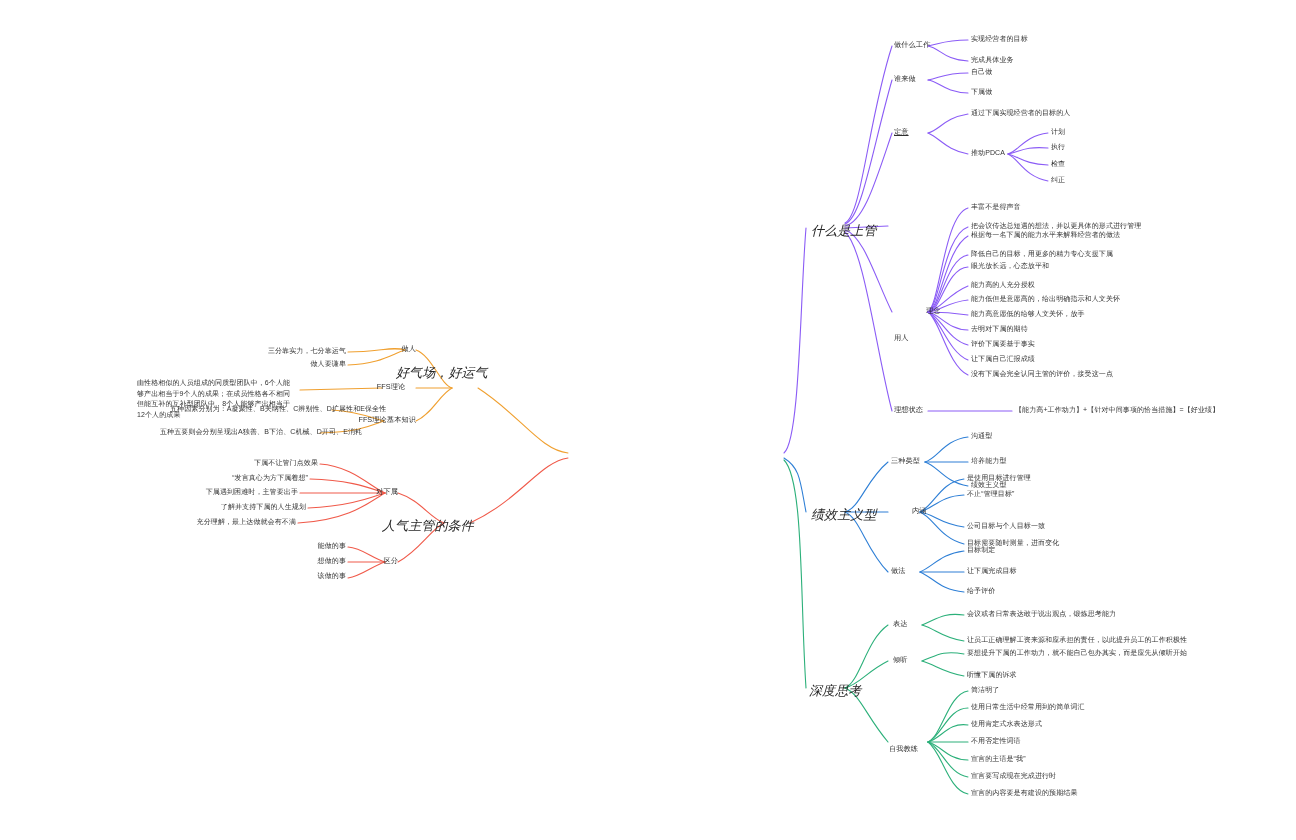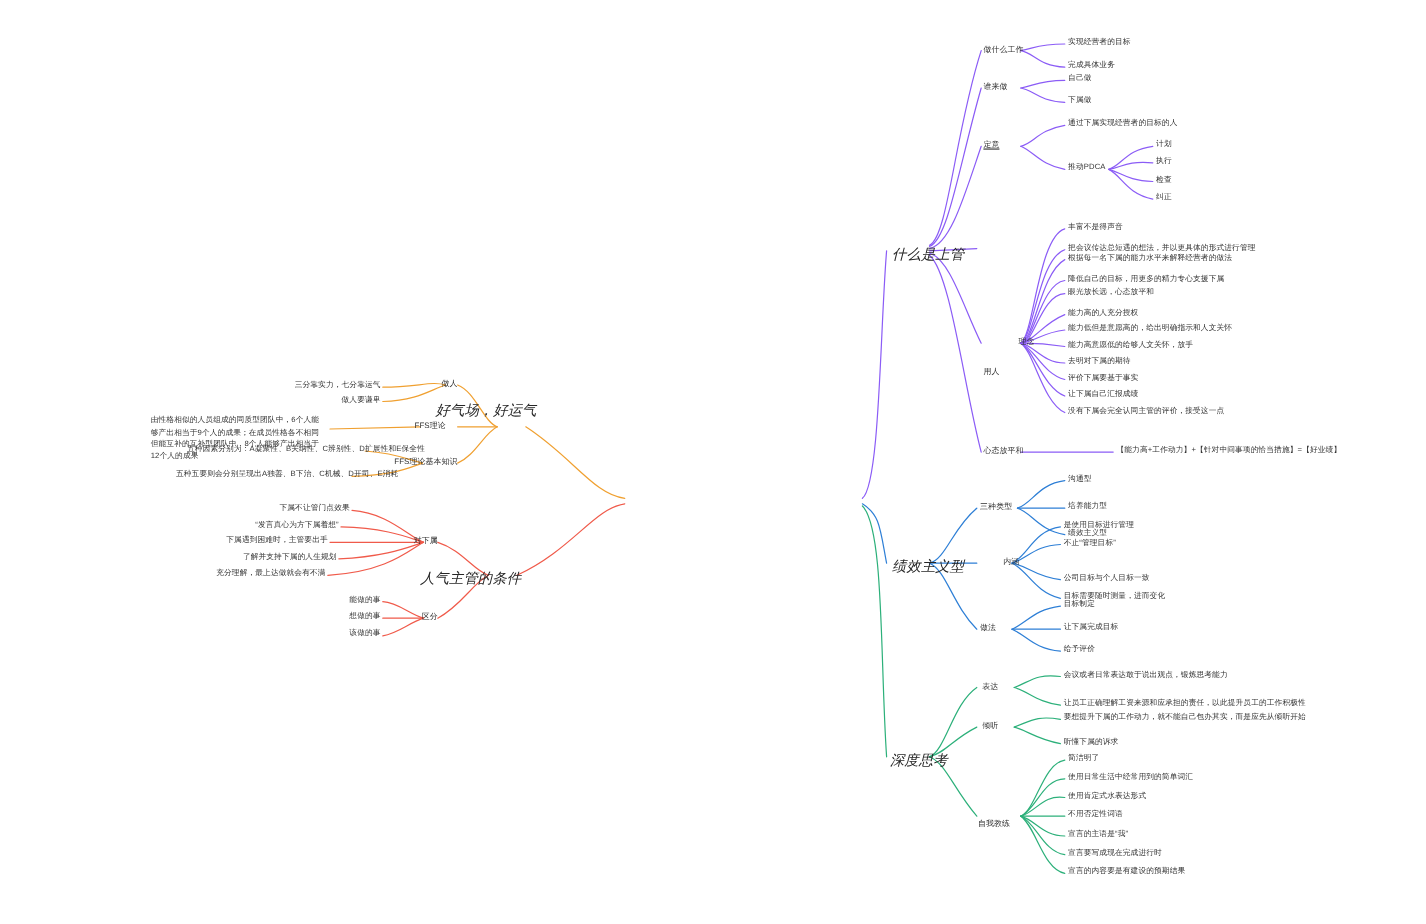--- a/index.html
+++ b/index.html
@@ -205,21 +205,21 @@
   <div class="node r lvl2" style="left:894px; top:306px;"></div>
   <div class="node r lvl2" style="left:894px; top:333px;">用人</div>
   <div class="node r lvl3" style="left:971px; top:280px;">能力高的人充分授权</div>
   <div class="node r lvl3" style="left:971px; top:294px;">能力低但是意愿高的，给出明确指示和人文关怀</div>
   <div class="node r lvl3" style="left:971px; top:309px;">能力高意愿低的给够人文关怀，放手</div>
   <div class="node r lvl3" style="left:971px; top:324px;">去明对下属的期待</div>
   <div class="node r lvl3" style="left:971px; top:339px;">评价下属要基于事实</div>
   <div class="node r lvl3" style="left:971px; top:354px;">让下属自己汇报成绩</div>
   <div class="node r lvl3" style="left:971px; top:369px;">没有下属会完全认同主管的评价，接受这一点</div>
 
-  <div class="node r lvl2" style="left:894px; top:405px;">心态放平和</div>
+  <div class="node r lvl2" style="left:894px; top:405px;">理想状态</div>
   <div class="node r lvl3" style="left:1015px; top:405px;">【能力高+工作动力】+【针对中间事项的恰当措施】=【好业绩】</div>
 
   <div class="node l lvl1" style="left:396px; top:364px; width:80px;text-align:center;">好气场，好运气</div>
 
   <div class="node l lvl2" style="left:376px; top:344px; width:40px;">做人</div>
   <div class="node l lvl3" style="left:208px; top:346px; width:138px;">三分靠实力，七分靠运气</div>
   <div class="node l lvl3" style="left:248px; top:359px; width:98px;">做人要谦卑</div>
 
   <div class="node l lvl2" style="left:366px; top:382px; width:50px;text-align:center;">FFS理论</div>
   <div class="node l multiline lvl3" style="left:137px; top:378px; width:160px; text-align:left;">由性格相似的人员组成的同质型团队中，6个人能够产出相当于9个人的成果；在成员性格各不相同但能互补的互补型团队中，8个人能够产出相当于12个人的成果</div>

